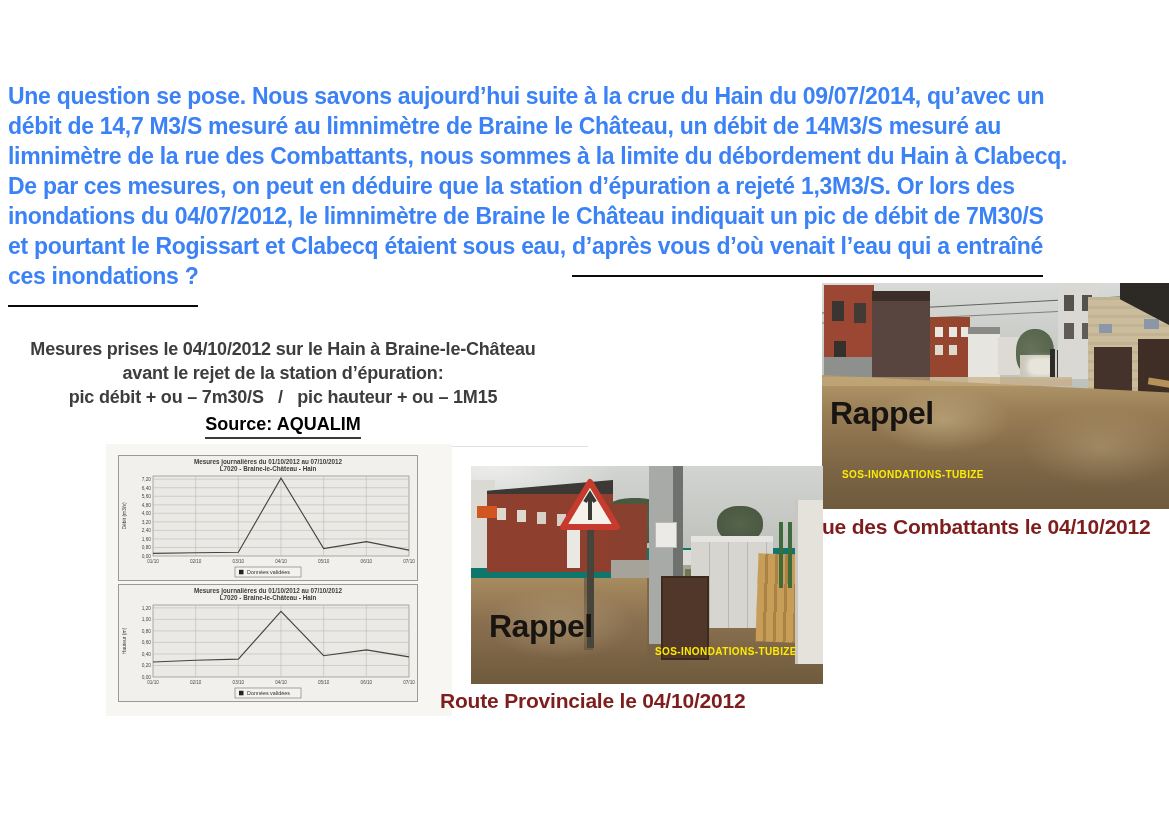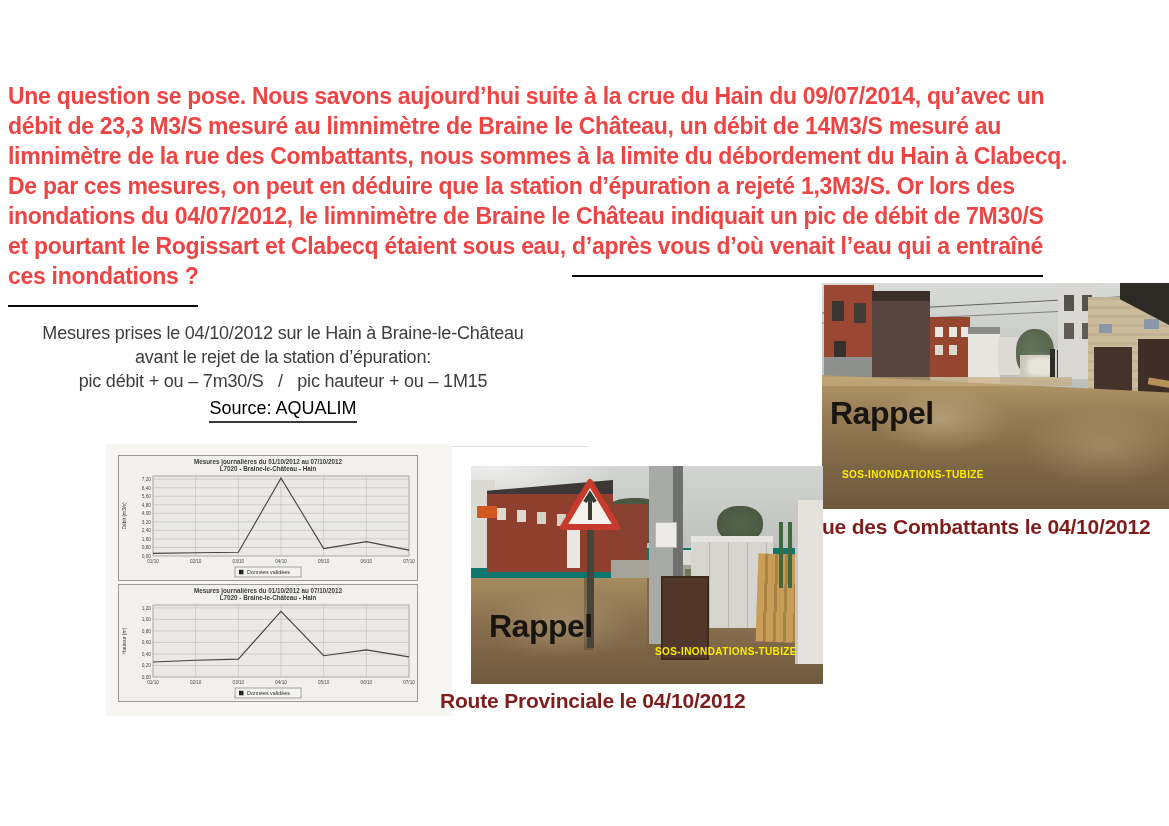--- a/index.html
+++ b/index.html
@@ -2,25 +2,25 @@
 <html><head>
 <meta charset="utf-8">
 <style>
   html,body{margin:0;padding:0;background:#fff;}
   .page{position:relative;width:1169px;height:826px;background:#ffffff;overflow:hidden;
         font-family:"Liberation Sans",sans-serif;}
 
   
   .intro{position:absolute;left:8px;top:81px;}
   .intro-line{white-space:nowrap;font-size:23px;font-weight:700;line-height:30px;
-              color:#ef4444;letter-spacing:-0.3px;}
+              color:#3b82f6;letter-spacing:-0.3px;}
   .intro-line .u{border-bottom:2.5px solid #0b0b0b;padding-bottom:16px;}
 
   
-  .note{position:absolute;left:0;top:321px;width:566px;text-align:center;color:#3d3d3d;font-weight:400;}
+  .note{position:absolute;left:0;top:337px;width:566px;text-align:center;color:#3d3d3d;font-weight:700;}
   .note-line{font-size:18px;line-height:24px;letter-spacing:-0.2px;}
   .pre{white-space:pre;}
   .note-source{font-size:18px;line-height:24px;display:inline-block;margin-top:3px;
                border-bottom:2px solid #3a3a3a;padding-bottom:1px;color:#000000;}
 
   
   .scan{position:absolute;left:106px;top:444px;width:346px;height:272px;background:#f7f6f3;}
   .scan-edge{position:absolute;left:106px;top:446px;width:482px;height:1px;background:#e2e1dd;}
   .chart{position:absolute;left:12px;background:#f1f0ec;border:1px solid #9b9a95;box-sizing:border-box;}
   #chart-debit{top:11px;width:300px;height:126px;}
@@ -101,21 +101,21 @@
   .p-fence{left:308px;top:56px;width:20px;height:66px;background:repeating-linear-gradient(90deg,#3f6b3c 0 4px,transparent 4px 9px);}
   .p-wall{left:324px;top:34px;width:28px;height:164px;background:#e4e2db;box-shadow:inset 3px 0 0 #c9c7c0;}
 </style>
 </head>
 <body>
 
 <div class="page">
 
   <div class="intro" id="intro">
       <div class="intro-line"><span>Une question se pose. Nous savons aujourd’hui suite à la crue du Hain du 09/07/2014, qu’avec un</span></div>
-      <div class="intro-line"><span>débit de 23,3 M3/S mesuré au limnimètre de Braine le Château, un débit de 14M3/S mesuré au</span></div>
+      <div class="intro-line"><span>débit de 14,7 M3/S mesuré au limnimètre de Braine le Château, un débit de 14M3/S mesuré au</span></div>
       <div class="intro-line"><span>limnimètre de la rue des Combattants, nous sommes à la limite du débordement du Hain à Clabecq.</span></div>
       <div class="intro-line"><span>De par ces mesures, on peut en déduire que la station d’épuration a rejeté 1,3M3/S. Or lors des</span></div>
       <div class="intro-line"><span>inondations du 04/07/2012, le limnimètre de Braine le Château indiquait un pic de débit de 7M30/S</span></div>
       <div class="intro-line"><span>et pourtant le Rogissart et Clabecq étaient sous eau, </span><span class="u">d’après vous d’où venait l’eau qui a entraîné</span></div>
       <div class="intro-line"><span class="u">ces inondations ?</span></div>
     </div>
 
   <div class="note">
     <div class="note-line">Mesures prises le 04/10/2012 sur le Hain à Braine-le-Château</div>
     <div class="note-line">avant le rejet de la station d’épuration:</div>

